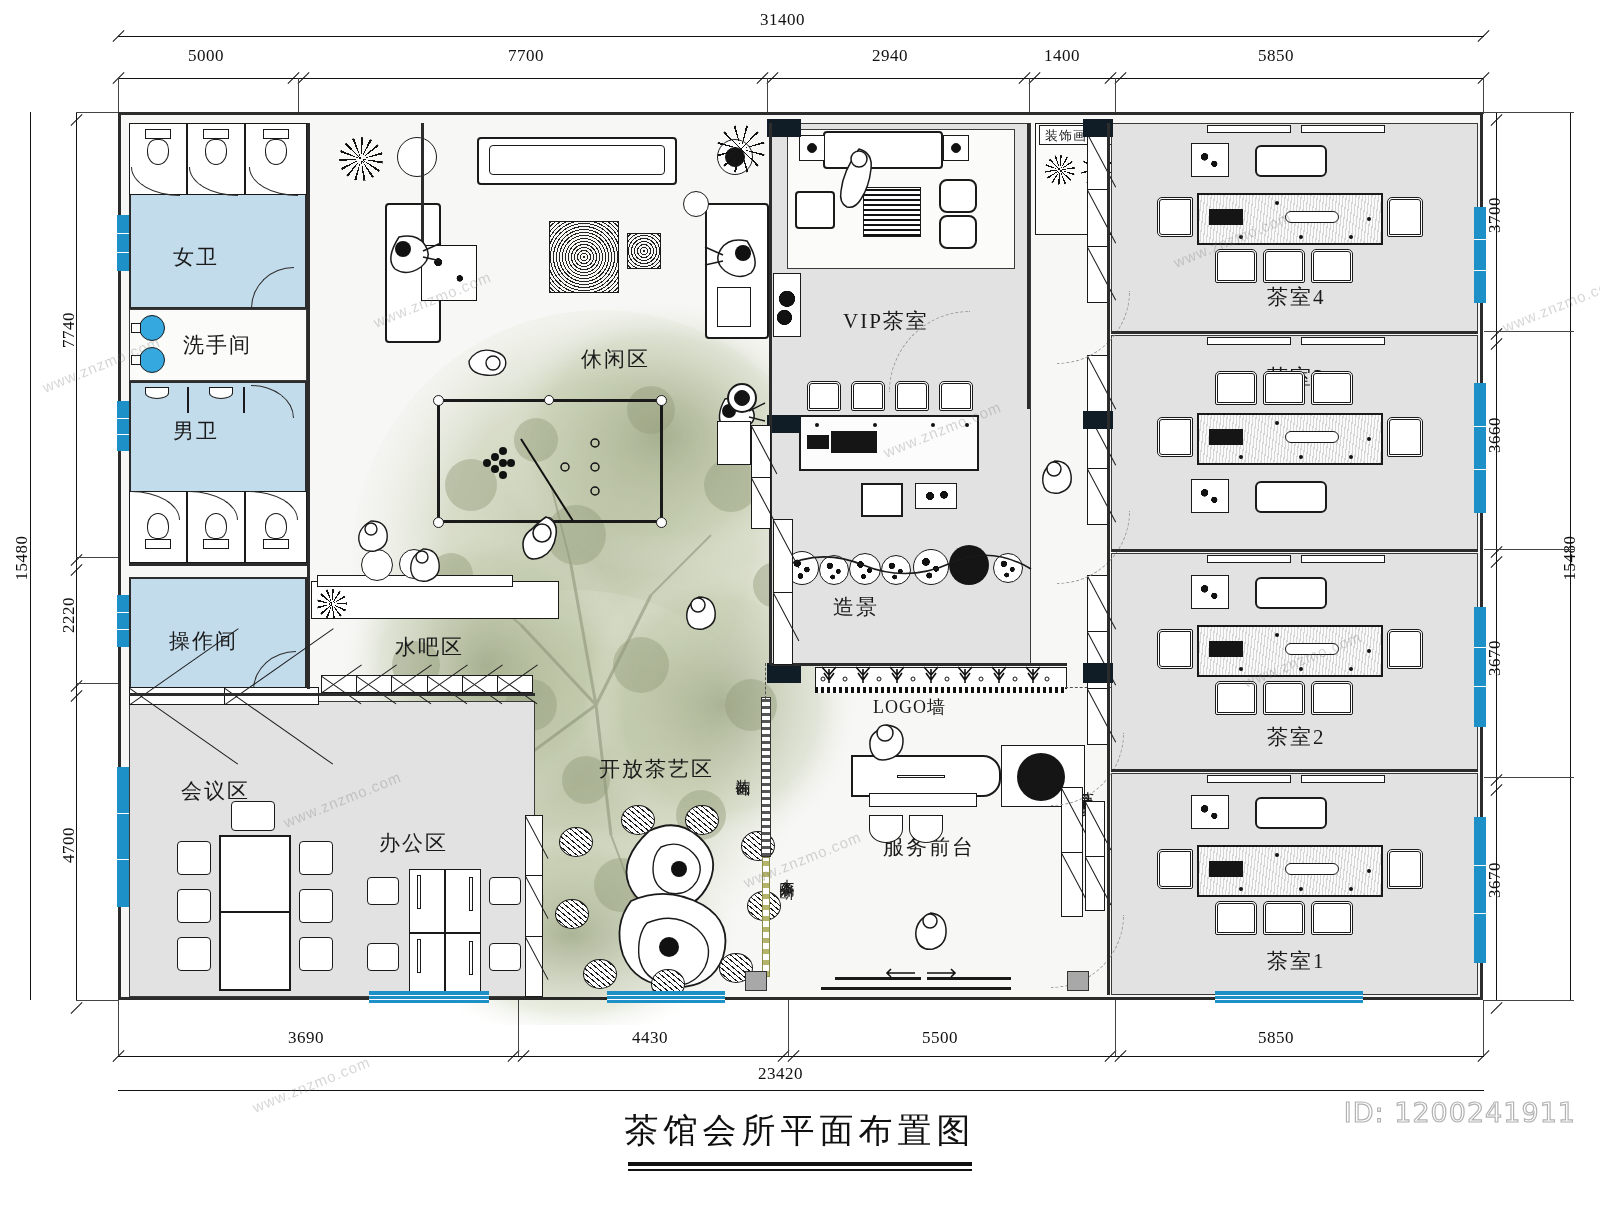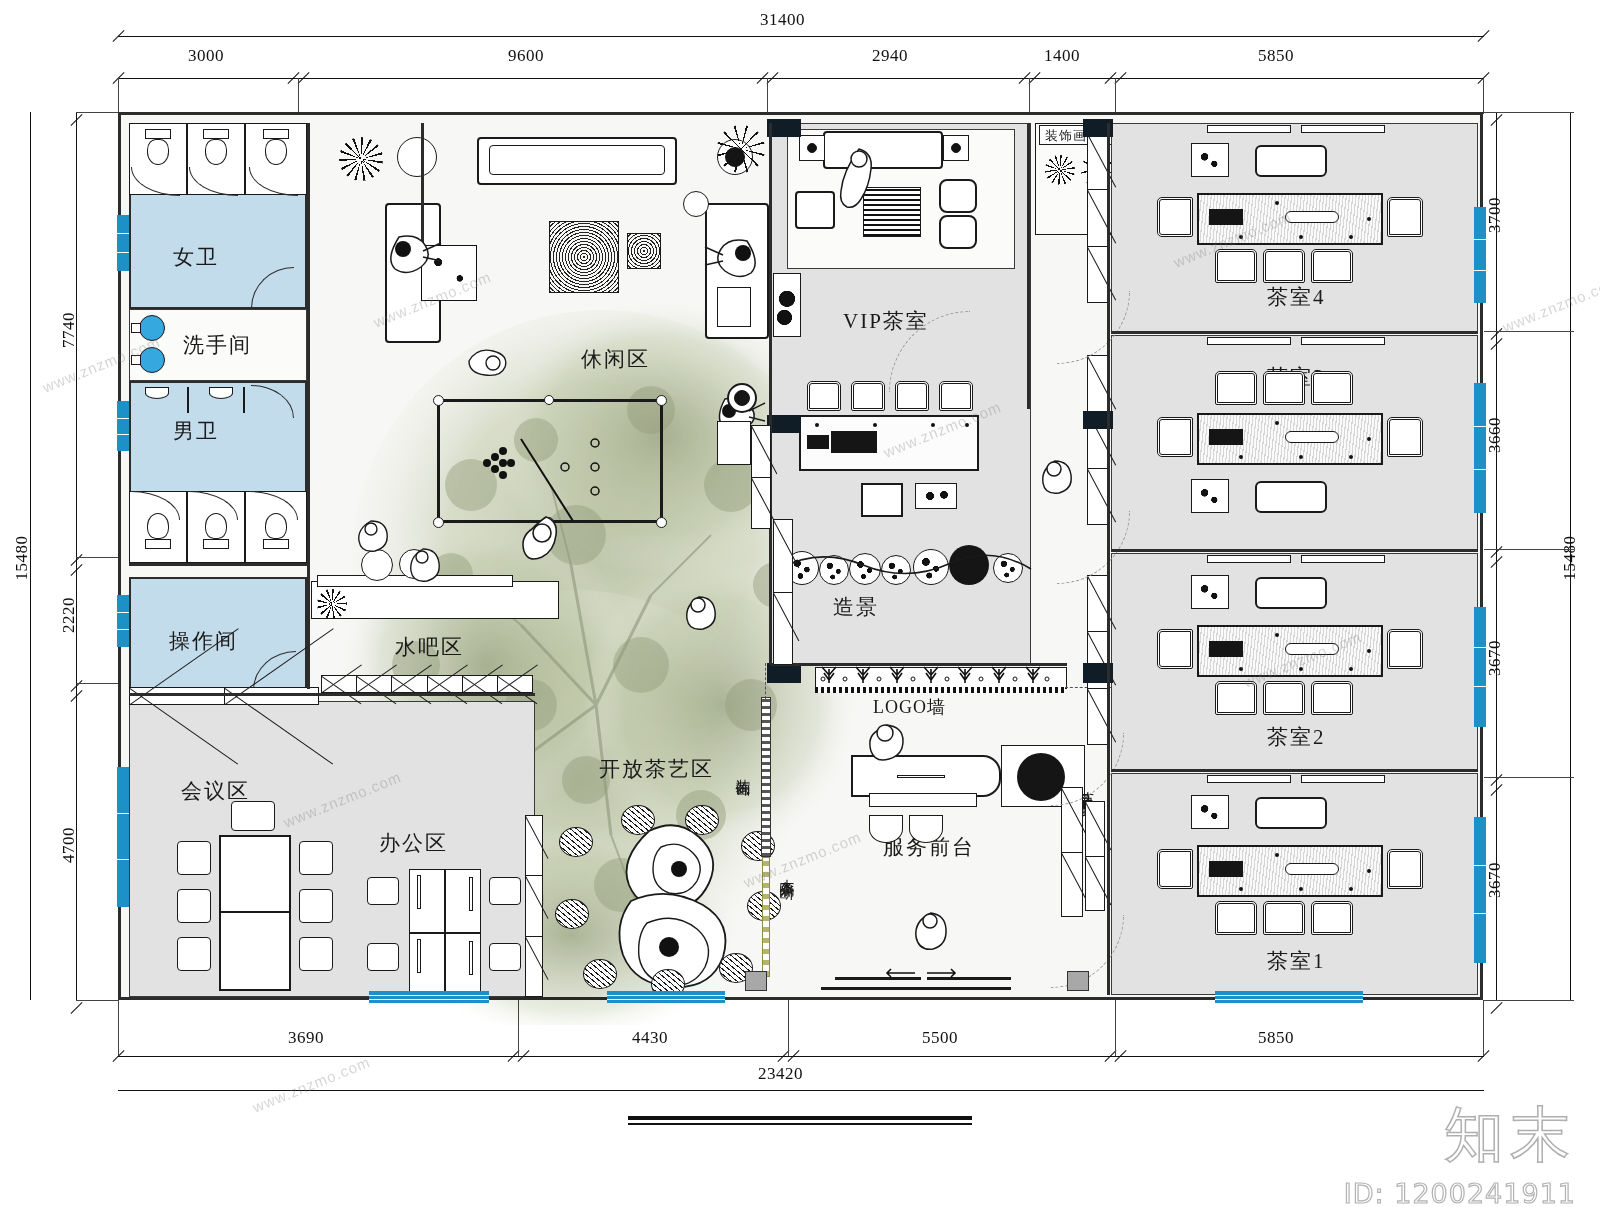--- a/index.html
+++ b/index.html
@@ -119,22 +119,22 @@
   <div class="tick" style="left:293px;top:70px;"></div>
   <div class="tick" style="left:303px;top:70px;"></div>
   <div class="tick" style="left:762px;top:70px;"></div>
   <div class="tick" style="left:772px;top:70px;"></div>
   <div class="tick" style="left:1024px;top:70px;"></div>
   <div class="tick" style="left:1034px;top:70px;"></div>
   <div class="tick" style="left:1110px;top:70px;"></div>
   <div class="tick" style="left:1120px;top:70px;"></div>
   <div class="tick" style="left:1483px;top:70px;"></div>
 
-  <div class="dimtxt" style="left:188px;top:46px;">3000</div>
-  <div class="dimtxt" style="left:508px;top:46px;">9600</div>
+  <div class="dimtxt" style="left:188px;top:46px;">5000</div>
+  <div class="dimtxt" style="left:508px;top:46px;">7700</div>
   <div class="dimtxt" style="left:872px;top:46px;">2940</div>
   <div class="dimtxt" style="left:1044px;top:46px;">1400</div>
   <div class="dimtxt" style="left:1258px;top:46px;">5850</div>
 
   <div class="extline" style="left:118px;top:78px;height:36px;"></div>
   <div class="extline" style="left:298px;top:78px;height:36px;"></div>
   <div class="extline" style="left:767px;top:78px;height:36px;"></div>
   <div class="extline" style="left:1029px;top:78px;height:36px;"></div>
   <div class="extline" style="left:1115px;top:78px;height:36px;"></div>
   <div class="extline" style="left:1483px;top:78px;height:36px;"></div>
@@ -803,20 +803,20 @@
   <div class="wm" style="left:1120px;top:560px;">www.znzmo.com</div>
   <div class="wm" style="left:620px;top:760px;">www.znzmo.com</div>
   <div class="wm" style="left:160px;top:700px;">www.znzmo.com</div>
 </div>
 
 <div class="wm" style="left:40px;top:380px;">www.znzmo.com</div>
 <div class="wm" style="left:1500px;top:320px;">www.znzmo.com</div>
 <div class="wm" style="left:250px;top:1100px;">www.znzmo.com</div>
 
 <div id="title">
+  <div class="t">茶馆会所平面布置图</div>
   <div class="ul1"></div>
   <div class="ul2"></div>
 </div>
 
 <div id="brandwm">
-  <div class="zm">知末</div>
   <div class="idl">ID: 1200241911</div>
 </div>
 
 </body></html>

